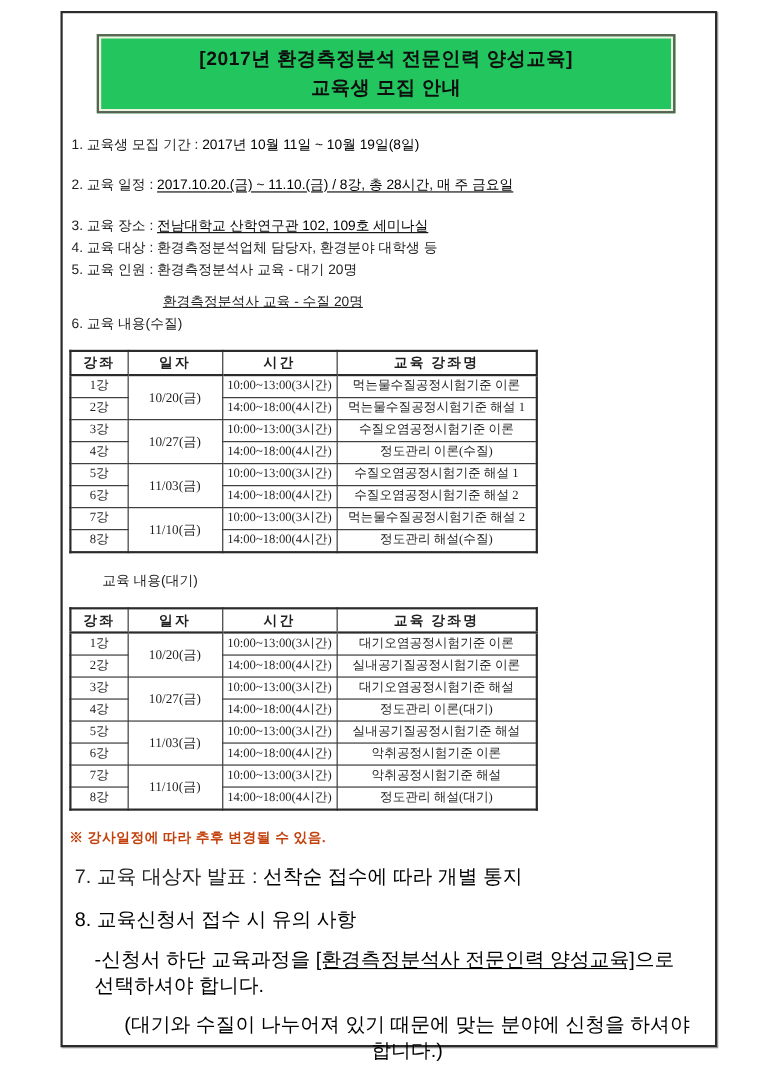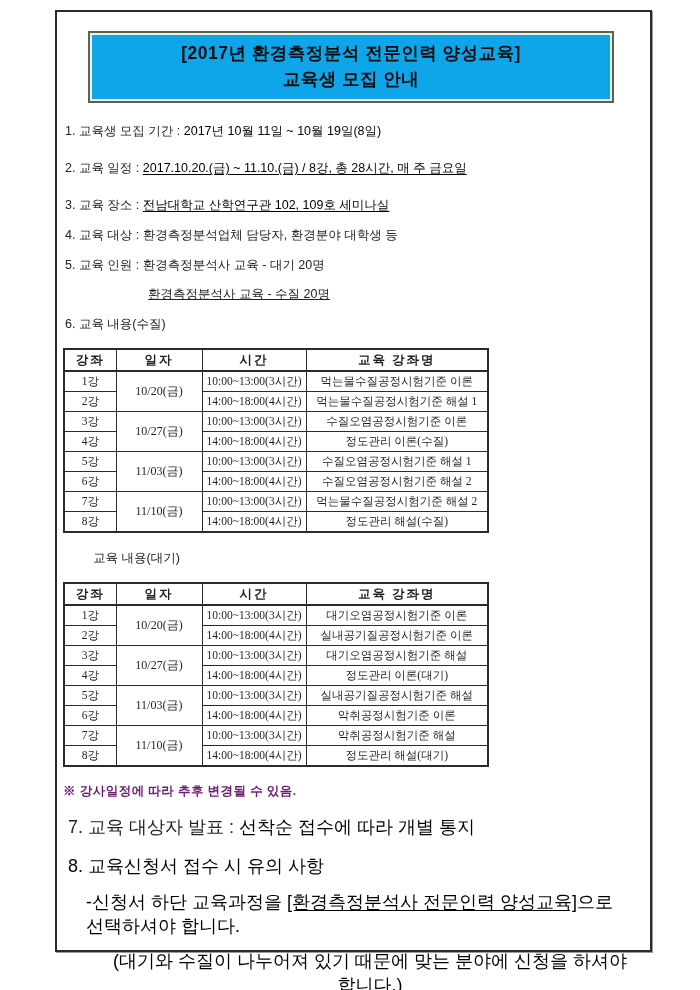--- a/index.html
+++ b/index.html
@@ -10,38 +10,38 @@
   }
   .frame {
     position:absolute; left:55px; top:10px; width:597px; height:942px;
     border:2px solid #2b2b2b; box-sizing:border-box;
     padding:10px 12px 0 5px; background:#fff;
     box-shadow:1px 1px 0 #9a9a9a;
   }
   
   .title-box {
     width:526px; margin:9px 0 0 26px; box-sizing:border-box;
-    background:#0ea5e9; border:2px solid #5d6153;
+    background:#22c55e; border:2px solid #5d6153;
     box-shadow: inset 0 0 0 2px #eef2e0;
     text-align:center; padding:7px 4px 9px;
   }
   .title-line {
     font-size:17.5px; font-weight:bold; color:#0e0e0e;
     line-height:26px; letter-spacing:0.5px; word-break:keep-all;
   }
   
   .intro {
     margin:16px 10px 0 17px; font-size:12.5px; font-weight:600;
     line-height:16px; color:#242424; text-align:justify; word-break:keep-all;
     letter-spacing:-0.1px;
   }
   
   .item { font-size:12.5px; font-weight:500; color:#222; margin-left:3px; word-break:keep-all; }
   .mt20 { margin-top:20px; }
-  .mt13 { margin-top:13px; }
+  .mt13 { margin-top:3px; }
   .mt15 { margin-top:15px; }
   .blue  { color:#000000; font-weight:400; }
   .ul    { text-decoration:underline; text-underline-offset:2px; }
   .item5-line2 { margin-left:86px; margin-top:12px;text-decoration:underline; }
   
   table.course {
     border-collapse:collapse; table-layout:fixed; width:424px;
     margin:15px 0 0 1px; border:2px solid #2b2b2b;
     font-family:"Liberation Serif","DejaVu Serif",serif;
   }
@@ -52,21 +52,21 @@
   }
   table.course thead th {
     height:20px; line-height:20px; font-size:12.5px; font-weight:600;
     letter-spacing:2px; border-bottom:2px solid #2b2b2b;
   }
   table.course td.c-date { font-size:12px; }
   
   .air-caption { margin:17px 0 0 31px; font-size:12.5px; font-weight:500; color:#222; }
   
   .footnote {
-    margin:16px 0 0 1px; font-size:12.5px; font-weight:700; color:#701a75;
+    margin:16px 0 0 1px; font-size:12.5px; font-weight:700; color:#c2410c;
     font-family:"Liberation Serif","DejaVu Serif",serif; letter-spacing:0.5px;
   }
   .f-item { font-size:18px; margin-left:6px; word-break:keep-all; }
   .sub1 { margin-left:24px; margin-top:12px; }
   .sub2 { margin-left:40px; margin-top:11px;text-align:center; }
 </style>
 </head>
 <body>
 
 <div class="frame">

